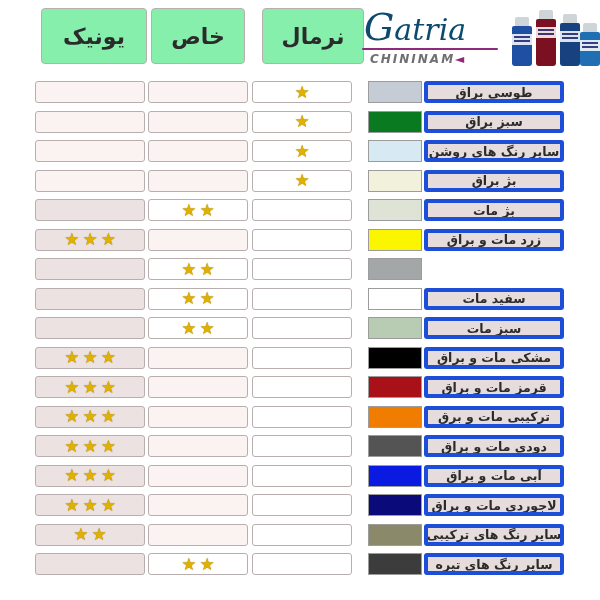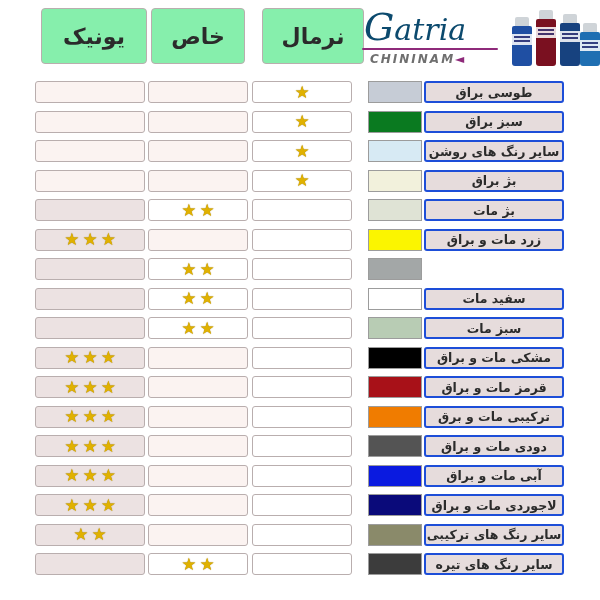--- a/index.html
+++ b/index.html
@@ -187,21 +187,21 @@
     border: 1px solid #9c9c9c;
   }
   .namecell {
     position: absolute;
     left: 424px;
     top: 3px;
     width: 140px;
     height: 22px;
     box-sizing: border-box;
     background: #e6dcdc;
-    border: 2px solid #1d4ed8;
+    border: 4px solid #1d4ed8;
     border-radius: 3px;
     display: flex;
     align-items: center;
     justify-content: center;
     direction: rtl;
     font-size: 12.5px;
     font-weight: bold;
     color: #2b2b2b;
     white-space: nowrap;
     overflow: hidden;

